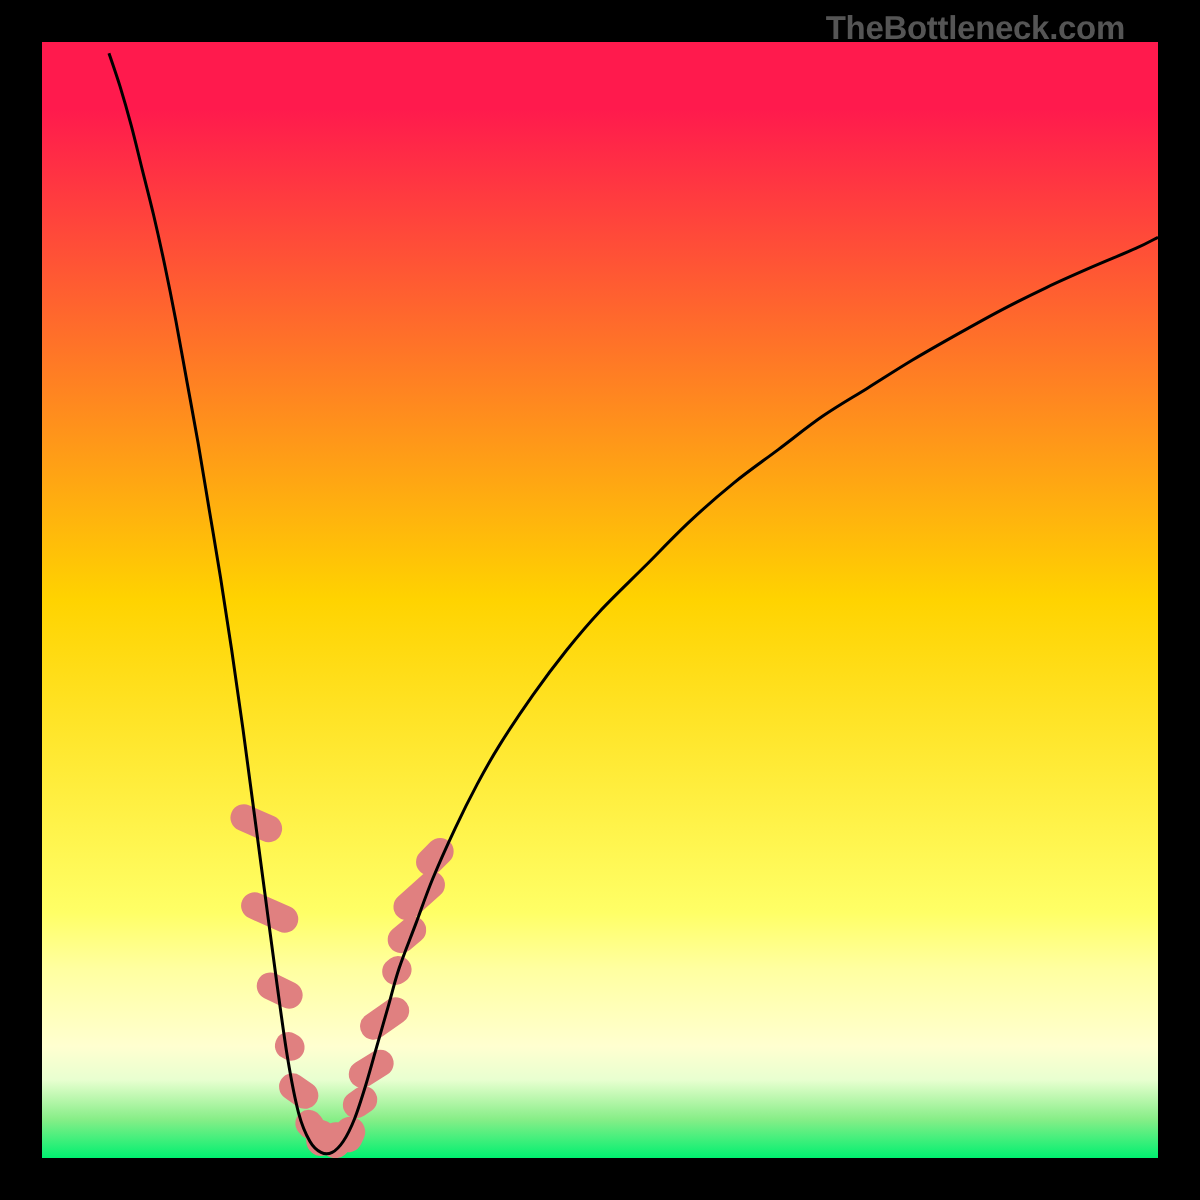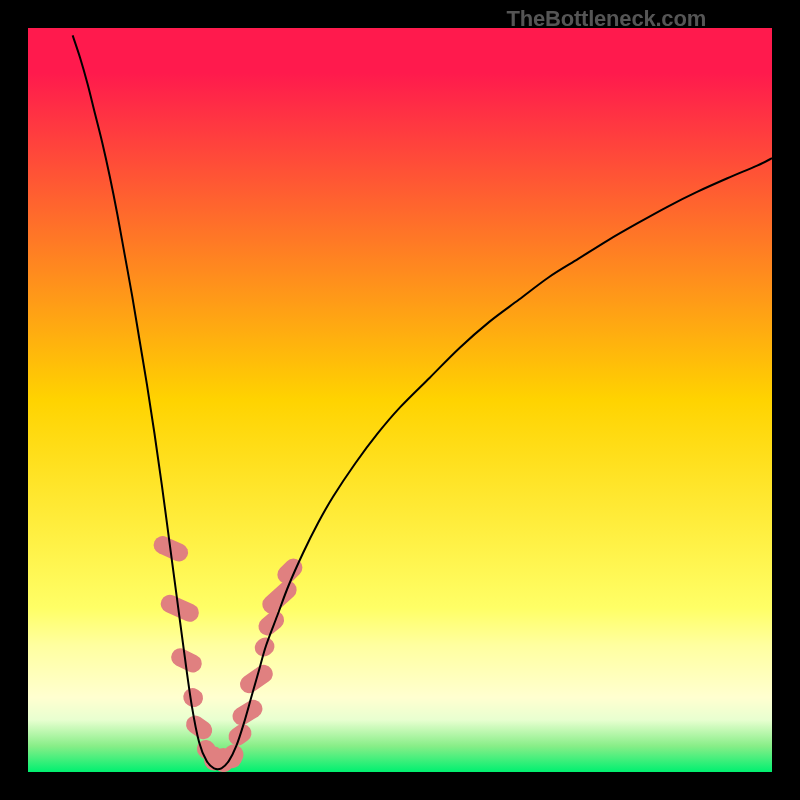--- a/index.html
+++ b/index.html
@@ -9,20 +9,21 @@
     height: 800px;
     overflow: hidden;
     background: #000;
     font-family: Arial, Helvetica, sans-serif;
   }
   .outer {
     width: 716px;
     height: 800px;
     position: relative;
     background: #000;
+    padding-left: 44px;
   }
   .plot-area {
     position: absolute;
     left: 28px;
     top: 28px;
     width: 744px;
     height: 744px;
   }
   .watermark {
     position: absolute;

